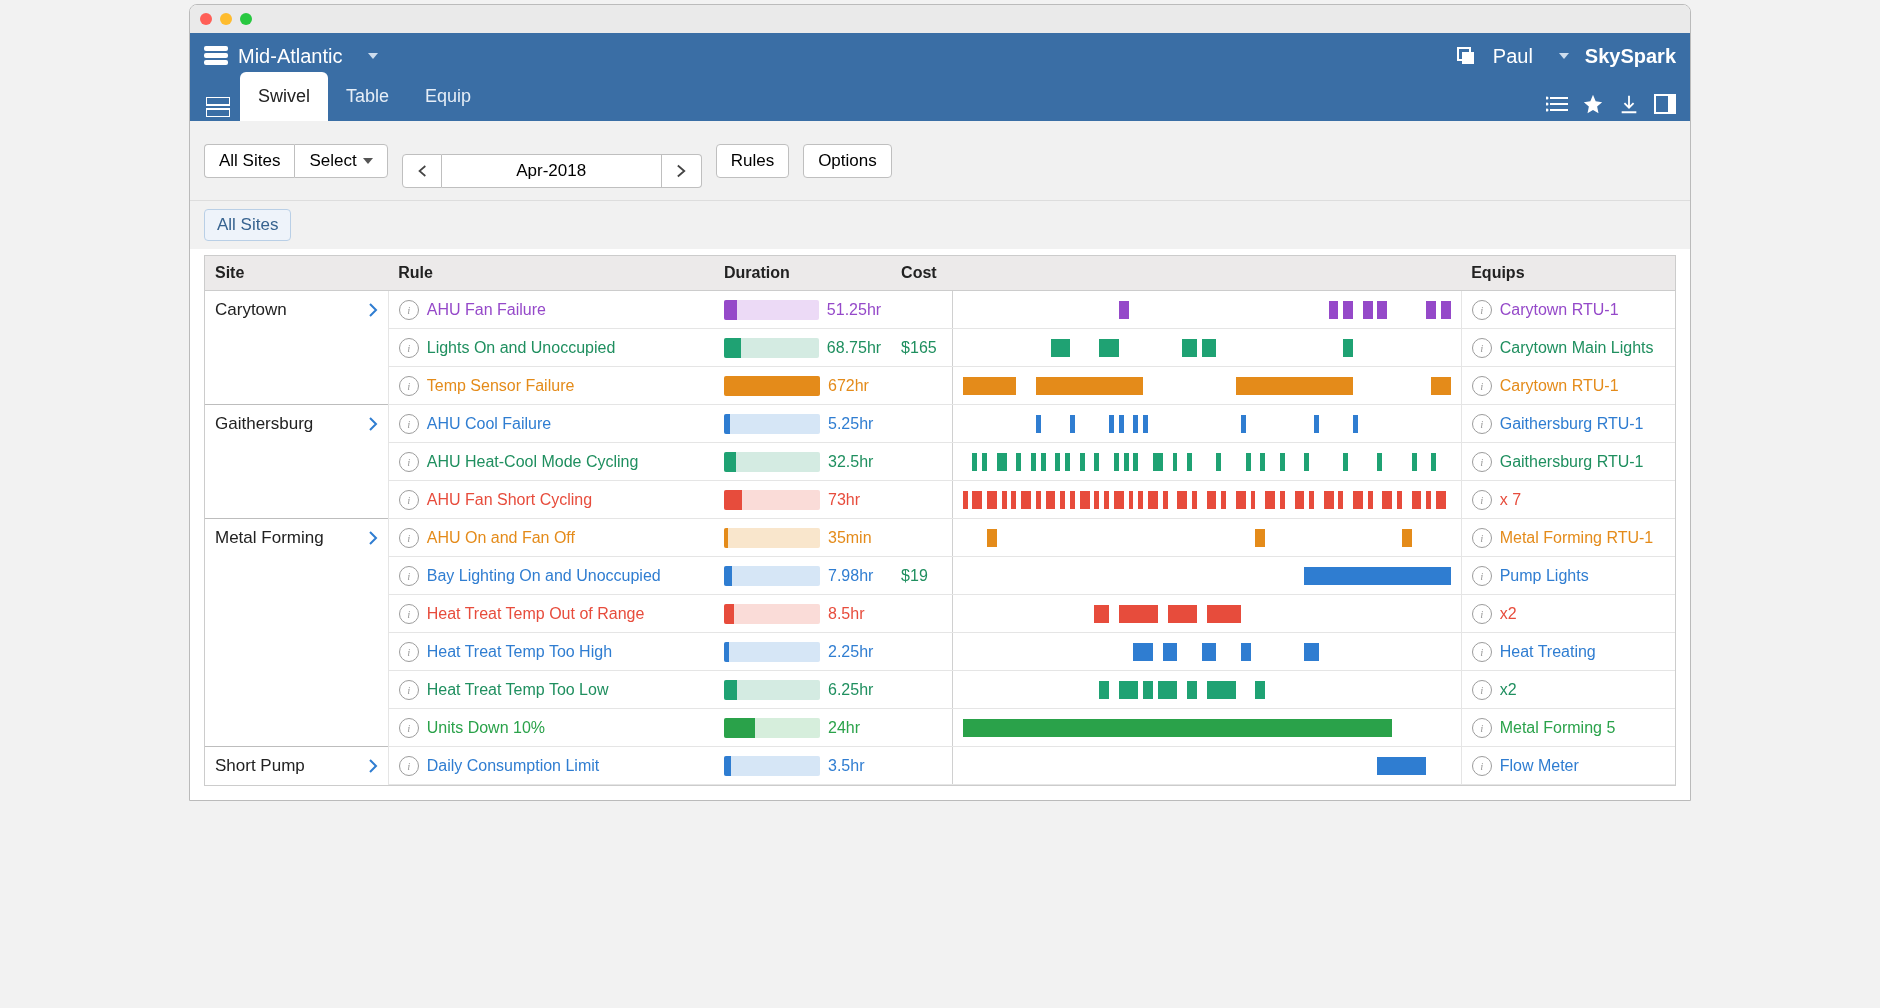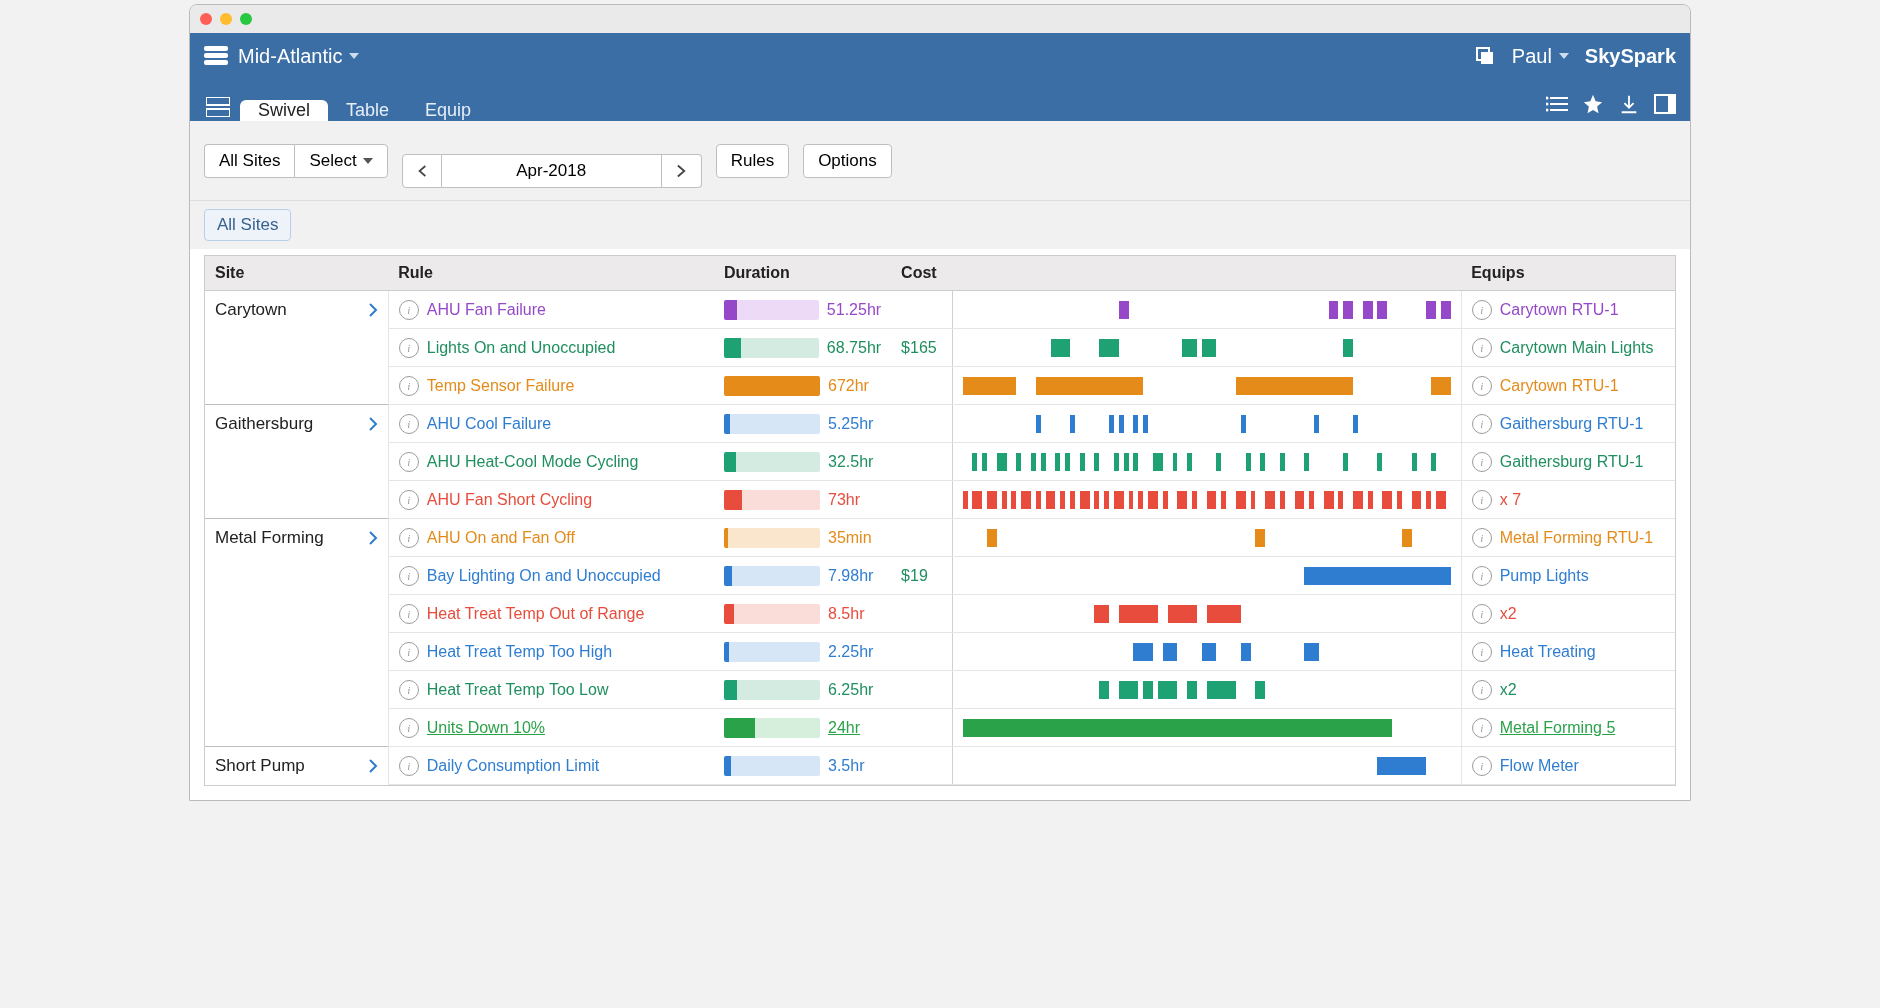--- a/index.html
+++ b/index.html
@@ -6,29 +6,29 @@
   body { font-family: -apple-system, BlinkMacSystemFont, "Segoe UI", Helvetica, Arial, sans-serif; font-size: 16px; color: #222; background: #f2f2f2; }
   .window { width: 1502px; border: 1px solid #bbb; border-radius: 8px 8px 0 0; overflow: hidden; margin: 4px auto; background: #fff; }
   
   .titlebar { height: 28px; background: #eaeaea; display:flex; align-items:center; padding: 0 10px; gap:8px;}
   .traffic-light { width:12px; height:12px; border-radius:50%; }
   .tl-red{background:#ff5f57;} .tl-yellow{background:#febc2e;} .tl-green{background:#28c840;}
   
   .header { background:#3a6ea5; color:#fff; display:flex; align-items:center; padding:6px 14px; height:46px; }
   .db-icon { width:24px; height:20px; margin-right:10px; }
   .db-icon span{display:block;height:5px;background:#fff;margin-bottom:2px;border-radius:2px;}
-  .project-name { font-size:20px; display:flex; align-items:center; gap:3px; }
+  .project-name { font-size:20px; display:flex; align-items:center; gap:22px; }
   .chev-down { width:0;height:0;border-left:5px solid transparent;border-right:5px solid transparent;border-top:6px solid #cdddee;display:inline-block;margin-left:4px;}
   .header-right{margin-left:auto;display:flex;align-items:center;gap:16px;}
   .header-icon{width:22px;height:22px;display:flex;align-items:center;justify-content:center;color:#fff;}
   .brand{font-weight:700;font-size:20px;}
   
   .tabrow { background:#3a6ea5; display:flex;align-items:flex-end;padding:0 14px;height:42px; gap:0;}
   .tab-icon{width:28px;height:28px;margin-right:8px;color:#fff;display:flex;align-items:center;justify-content:center;}
-  .tab{padding:0 18px;color:#e6eef7;font-size:18px;cursor:pointer;}
+  .tab{padding:14px 18px;color:#e6eef7;font-size:18px;cursor:pointer;}
   .tab.active{background:#fff;color:#222;border-radius:6px 6px 0 0;}
   .tabrow-right{margin-left:auto;display:flex;gap:14px;align-items:center;color:#fff;padding-bottom:6px;}
   
   .toolbar{background:#f1f1f1;padding:12px 14px;display:flex;align-items:center;gap:14px;border-bottom:1px solid #ddd;}
   .btn{background:#fff;border:1px solid #bfbfbf;border-radius:4px;padding:6px 14px;font-size:17px;cursor:pointer;}
   .btn-group{display:flex;}
   .btn-group .btn:first-child{border-radius:4px 0 0 4px;border-right:none;}
   .btn-group .btn:last-child{border-radius:0 4px 4px 0;}
   .date-pick{display:flex;}
   .date-pick .nav{width:40px;display:flex;align-items:center;justify-content:center;}
@@ -69,21 +69,21 @@
   .c-purple{color:#9549c9;}
   .bg-purple{background:#9549c9;} .track-purple{background:#ecdaf6;}
   .c-teal{color:#1f8f5f;}
   .bg-teal{background:#1fa273;} .track-teal{background:#d4ebe2;}
   .c-orange{color:#e48b1a;}
   .bg-orange{background:#e48b1a;} .track-orange{background:#f9e6cc;}
   .c-blue{color:#2f7dd1;}
   .bg-blue{background:#2f7dd1;} .track-blue{background:#d6e6f6;}
   .c-red{color:#e74c3c;}
   .bg-red{background:#e74c3c;} .track-red{background:#fadcd8;}
-  .c-green{color:#2aa24a;text-decoration:underline;}
+  .c-green{color:#2aa24a;}
   .bg-green{background:#2aa24a;} .track-green{background:#d6eedc;}
   
   svg{display:block;}
 </style>
 </head>
 <body>
 
 <div class="window">
 
   <div class="titlebar">

